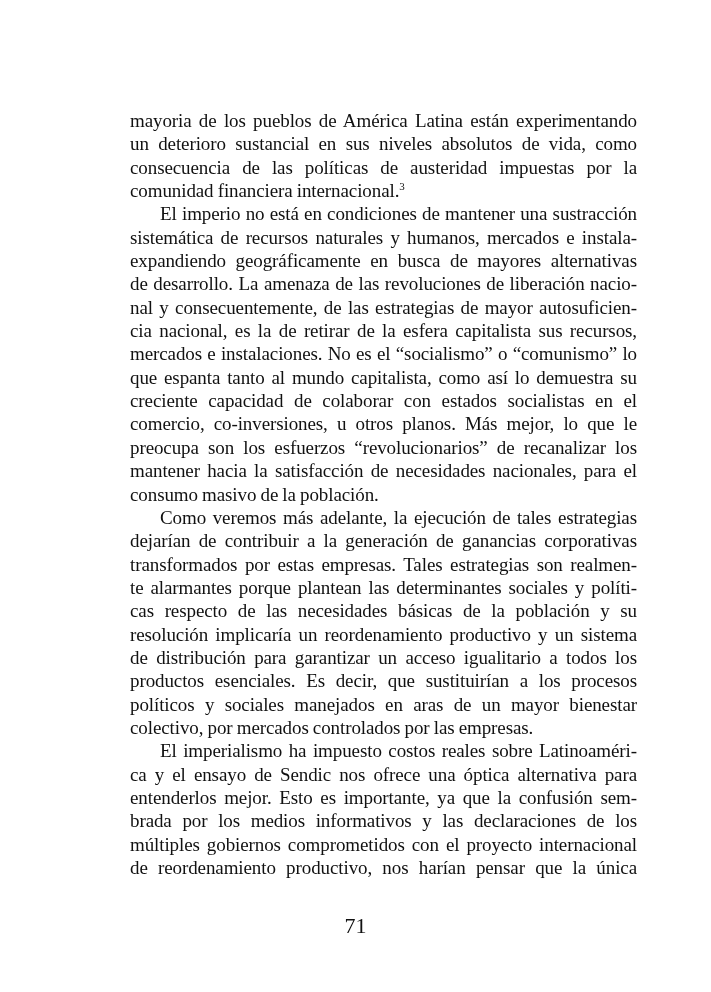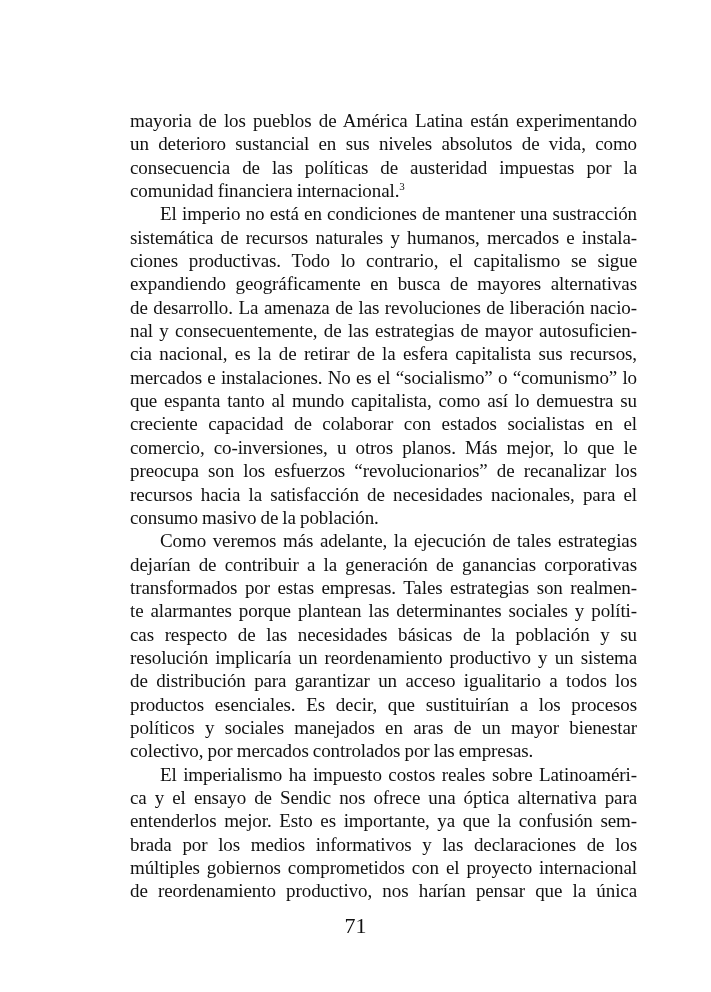--- a/index.html
+++ b/index.html
@@ -29,31 +29,30 @@
   <div>
     <span class="line">mayoria de los pueblos de América Latina están experimentando</span>
     <span class="line">un deterioro sustancial en sus niveles absolutos de vida, como</span>
     <span class="line">consecuencia de las políticas de austeridad impuestas por la</span>
     <span class="line last"><span>comunidad financiera internacional.</span><sup>3</sup></span>
   </div>
 
   <div>
     <span class="line indent">El imperio no está en condiciones de mantener una sustracción</span>
     <span class="line">sistemática de recursos naturales y humanos, mercados e instala-</span>
-    <span class="line">ciones productivas. Todo lo contrario, el capitalismo se sigue</span>
     <span class="line">expandiendo geográficamente en busca de mayores alternativas</span>
     <span class="line">de desarrollo. La amenaza de las revoluciones de liberación nacio-</span>
     <span class="line">nal y consecuentemente, de las estrategias de mayor autosuficien-</span>
     <span class="line">cia nacional, es la de retirar de la esfera capitalista sus recursos,</span>
     <span class="line">mercados e instalaciones. No es el “socialismo” o “comunismo” lo</span>
     <span class="line">que espanta tanto al mundo capitalista, como así lo demuestra su</span>
     <span class="line">creciente capacidad de colaborar con estados socialistas en el</span>
     <span class="line">comercio, co-inversiones, u otros planos. Más mejor, lo que le</span>
     <span class="line">preocupa son los esfuerzos “revolucionarios” de recanalizar los</span>
-    <span class="line">recursos hacia la satisfacción de necesidades nacionales, para el</span>
+    <span class="line">mantener hacia la satisfacción de necesidades nacionales, para el</span>
     <span class="line last">consumo masivo de la población.</span>
   </div>
 
   <div>
     <span class="line indent">Como veremos más adelante, la ejecución de tales estrategias</span>
     <span class="line">dejarían de contribuir a la generación de ganancias corporativas</span>
     <span class="line">transformados por estas empresas. Tales estrategias son realmen-</span>
     <span class="line">te alarmantes porque plantean las determinantes sociales y políti-</span>
     <span class="line">cas respecto de las necesidades básicas de la población y su</span>
     <span class="line">resolución implicaría un reordenamiento productivo y un sistema</span>

